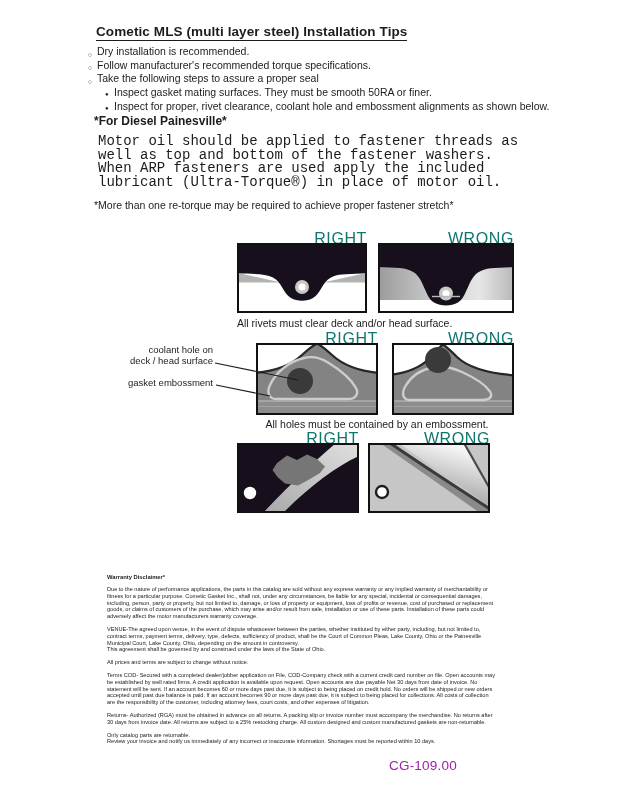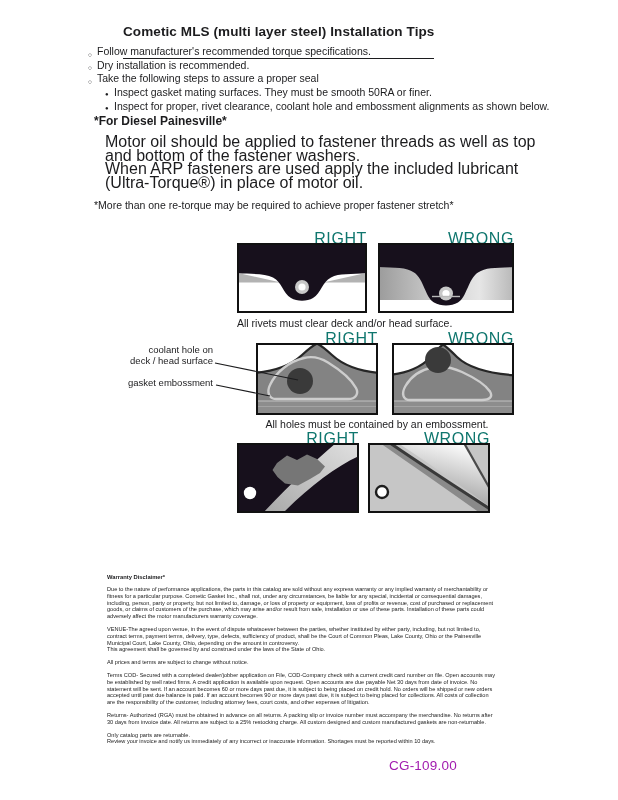--- a/index.html
+++ b/index.html
@@ -6,31 +6,31 @@
   .page{
     position:relative;width:618px;height:800px;margin:0 auto;
     background:#ffffff;overflow:hidden;
     font-family:"Liberation Sans","DejaVu Sans",sans-serif;
     color:#1c1c1e;
   }
   
   .title-wrap{position:absolute;left:96px;top:22px;}
   .doc-title{
     display:inline-block;font-size:13.5px;font-weight:bold;
-    border-bottom:1.5px solid #1c1c1e;padding-bottom:19px;letter-spacing:.1px;margin-left:27px;
+    border-bottom:1.5px solid #1c1c1e;padding-bottom:1px;letter-spacing:.1px;
   }
   .bullets{position:absolute;left:88px;top:45px;width:480px;font-size:10.5px;line-height:13.7px;}
   .b-row{position:relative;padding-left:9px;}
   .b-row::before{content:"○";position:absolute;left:0;top:2.5px;font-size:6.5px;}
   .sb-row{position:relative;margin-left:17px;padding-left:9px;}
   .sb-row::before{content:"●";position:absolute;left:0;top:2px;font-size:6px;}
   
   .diesel{position:absolute;left:94px;top:114px;width:466px;}
   .sec-head{font-size:12px;font-weight:bold;margin:0 0 7px 0;}
-  .para{font-size:16px;line-height:13.7px;margin:0 0 9px 11px;white-space:pre-line;}
+  .para{font-size:14px;line-height:13.7px;margin:0 0 9px 4px;white-space:pre-line;font-family:Liberation Mono, monospace;}
   .note{font-size:10.5px;line-height:13.7px;margin-top:1px;}
   
   .dgroup{position:absolute;}
   .rw-label{
     position:absolute;top:0;height:13px;font-size:16px;letter-spacing:.6px;
     text-align:right;color:#0f766e;
   }
   .panel{position:absolute;top:13px;}
   .panel svg{display:block;}
   .dcaption{position:absolute;font-size:10.5px;line-height:12.5px;white-space:pre-line;}
@@ -46,22 +46,22 @@
 </head>
 <body>
 
 <div class="page">
 
   <div class="title-wrap">
     <span class="doc-title">Cometic MLS (multi layer steel) Installation Tips</span>
   </div>
 
   <div class="bullets">
+    <div class="b-row">Dry installation is recommended.</div>
     <div class="b-row">Follow manufacturer's recommended torque specifications.</div>
-    <div class="b-row">Dry installation is recommended.</div>
     <div class="b-row">Take the following steps to assure a proper seal</div>
     <div class="sb-row">Inspect gasket mating surfaces.  They must be smooth 50RA or finer.</div>
     <div class="sb-row">Inspect for proper, rivet clearance, coolant hole and embossment alignments as shown below.</div>
   </div>
 
   <div class="diesel">
     <p class="sec-head">*For Diesel Painesville*</p>
     <p class="para">Motor oil should be applied to fastener threads as well as top and bottom of the fastener washers.
 When ARP fasteners are used apply the included lubricant (Ultra-Torque®) in place of motor oil.</p>
     <p class="note">*More than one re-torque may be required to achieve proper fastener stretch*</p>

